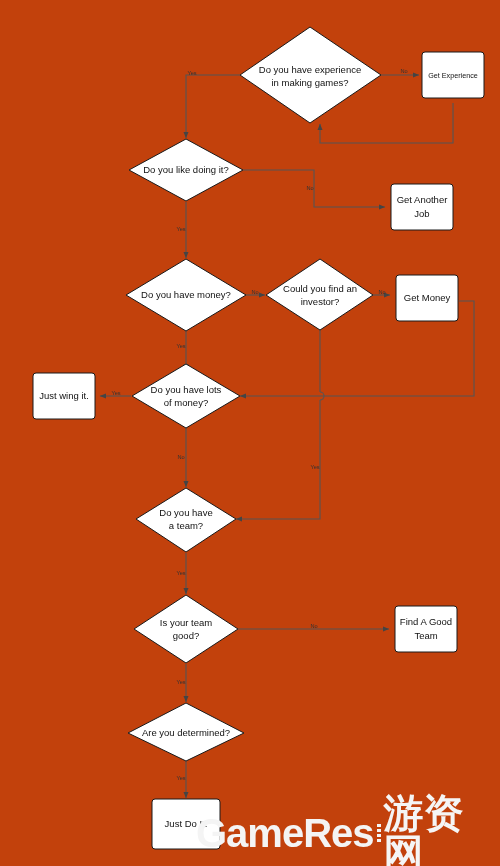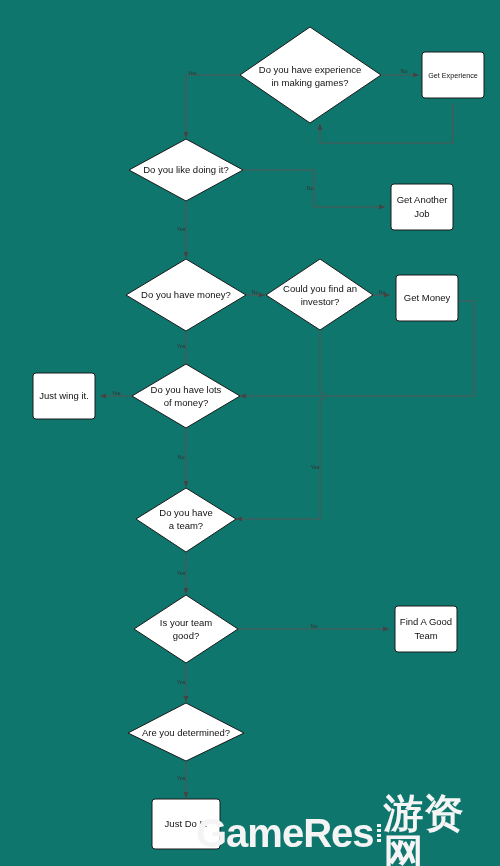--- a/index.html
+++ b/index.html
@@ -7,21 +7,21 @@
     padding: 0;
     background: #ffffff;
   }
   body {
     font-family: "Liberation Sans", sans-serif;
   }
   #canvas {
     position: relative;
     width: 500px;
     height: 866px;
-    background: #0f766e;
+    background: #c2410c;
     overflow: hidden;
   }
   #flow-svg {
     position: absolute;
     left: 0;
     top: 0;
     width: 500px;
     height: 866px;
   }
   .node-shape {

